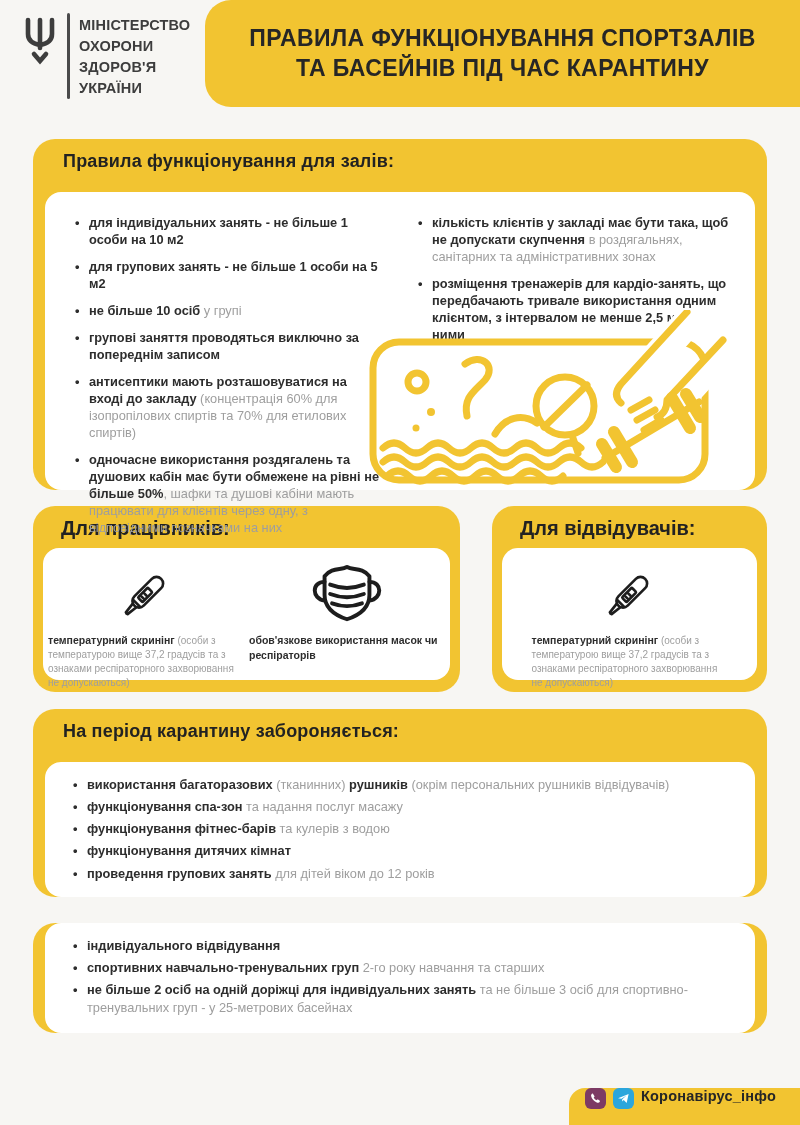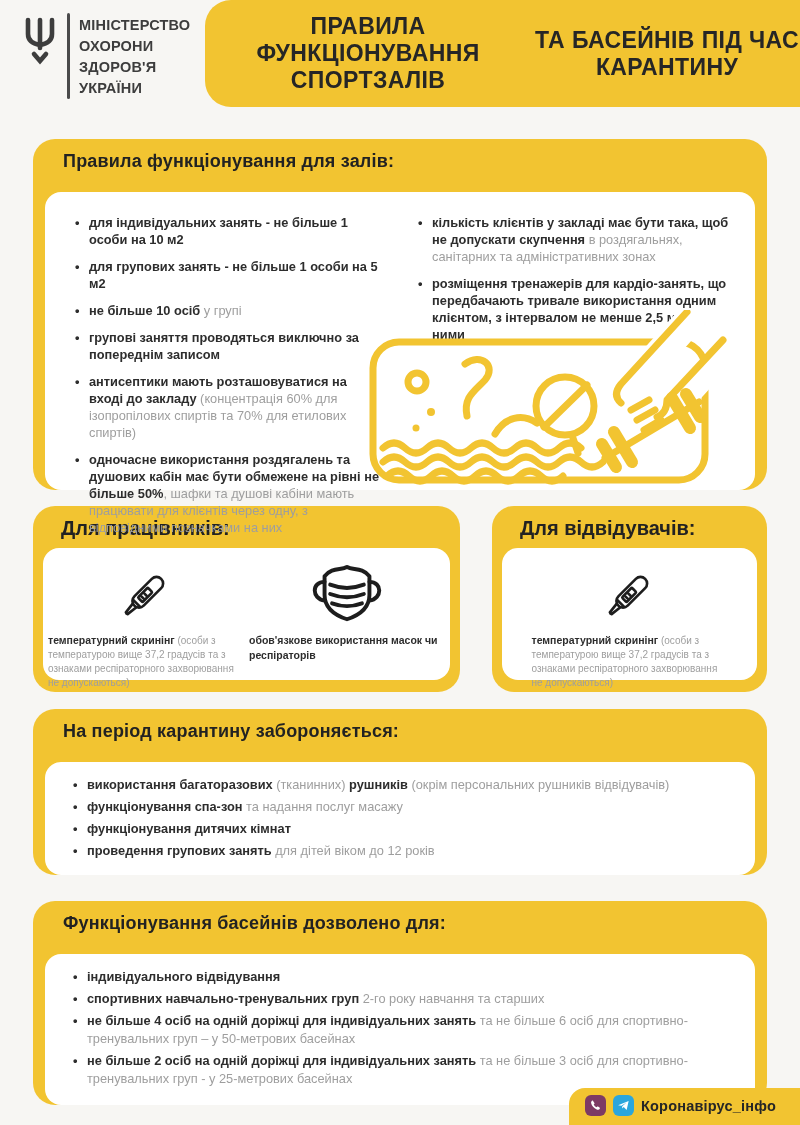--- a/index.html
+++ b/index.html
@@ -17,21 +17,21 @@
 
   
   .header{position:relative; height:123px;}
   .logo{position:absolute; left:22px; top:13px; display:flex; align-items:flex-start; gap:9px;}
   .trident{width:36px; height:48px; margin-top:4px;}
   .logo-divider{width:3px; height:86px; background:#4A4A4A; border-radius:2px;}
   .ministry{font-size:14.5px; font-weight:700; color:#3D3D3D; line-height:1.45; letter-spacing:.2px; padding-top:2px;}
   .banner{
     position:absolute; left:205px; right:0; top:0; height:107px;
     background:var(--yellow); border-radius:26px 0 0 26px;
-    display:flex; flex-direction:row; justify-content:center; align-items:center; gap:3px;
+    display:flex; flex-direction:column; justify-content:center; align-items:center; gap:3px;
   }
   .banner-line{font-size:23px; font-weight:800; color:var(--dark); letter-spacing:.4px; text-align:center;}
 
   
   .section{margin:0 33px; background:var(--yellow); border-radius:22px;}
   .section-title{font-size:18px; font-weight:800; color:#222; padding:12px 26px 20px 30px; letter-spacing:.2px;}
   .section-body{background:var(--white); border-radius:16px; margin:0 12px 13px;}
 
   ul.bullets{list-style:none;}
   ul.bullets li{position:relative; padding-left:16px; font-size:12.8px; line-height:1.33; margin-bottom:10px;}
@@ -64,21 +64,21 @@
   
   .sec-banned{margin-bottom:26px;}
   .banned-body{padding:14px 24px 10px 26px;}
   .pools-body{padding:14px 24px 12px 26px;}
   .sec-pools li{font-size:13px;}
 
   
   .footer-badge{
     position:absolute; right:0; bottom:0; height:37px; min-width:187px;
     background:var(--yellow); border-radius:16px 0 0 0;
-    display:flex; align-items:center; gap:7px; padding:0 24px 2px 16px;
+    display:flex; gap:7px; padding:0 24px 2px 16px;
   }
   .badge-icon{width:21px; height:21px; border-radius:6px; display:flex; align-items:center; justify-content:center;}
   .badge-icon.viber{background:var(--viber);}
   .badge-icon.telegram{background:var(--telegram);}
   .badge-text{font-size:14.5px; font-weight:800; color:var(--dark); letter-spacing:.2px;}
 </style>
 </head>
 <body>
 
 <div class="page">
@@ -230,33 +230,32 @@
     </div>
 
   </div>
 
   <div class="section sec-banned">
     <div class="section-title">На період карантину забороняється:</div>
     <div class="section-body banned-body">
       <ul class="bullets tight">
           <li><span class="seg-b">використання багаторазових</span><span class="seg-g"> (тканинних) </span><span class="seg-b">рушників</span><span class="seg-g"> (окрім персональних рушників відвідувачів)</span></li>
           <li><span class="seg-b">функціонування спа-зон</span><span class="seg-g"> та надання послуг масажу</span></li>
+          <li><span class="seg-b">функціонування фітнес-барів</span><span class="seg-g"> та кулерів з водою</span></li>
           <li><span class="seg-b">функціонування дитячих кімнат</span></li>
           <li><span class="seg-b">проведення групових занять</span><span class="seg-g"> для дітей віком до 12 років</span></li>
         </ul>
     </div>
   </div>
 
   <div class="section sec-pools">
-    <div class="section-title">Функціонування басейнів дозволено для:</div>
     <div class="section-body pools-body">
       <ul class="bullets tight">
           <li><span class="seg-b">індивідуального відвідування</span></li>
           <li><span class="seg-b">спортивних навчально-тренувальних груп</span><span class="seg-g"> 2-го року навчання та старших</span></li>
-          <li><span class="seg-b">не більше 4 осіб на одній доріжці для індивідуальних занять</span><span class="seg-g"> та не більше 6 осіб для спортивно-тренувальних груп – у 50-метрових басейнах</span></li>
           <li><span class="seg-b">не більше 2 осіб на одній доріжці для індивідуальних занять</span><span class="seg-g"> та не більше 3 осіб для спортивно-тренувальних груп - у 25-метрових басейнах</span></li>
         </ul>
     </div>
   </div>
 
   <div class="footer-badge">
     <span class="badge-icon viber">
       <svg width="13" height="13" viewBox="0 0 24 24">
         <path fill="#FFFFFF" d="M6.6 2.8 C5 3.4 3.4 5.3 3.9 7.6 C4.9 12.4 8.9 17.4 14.3 19.6 C16.6 20.5 19 19.4 19.9 17.8 C20.3 17 20.1 16.3 19.5 15.9 L16.6 14 C16 13.6 15.3 13.7 14.8 14.3 L13.9 15.4 C11.6 14.2 9.8 12.4 8.6 10.1 L9.7 9.2 C10.3 8.7 10.4 8 10 7.4 L8.1 4.5 C7.7 3.9 7.2 2.6 6.6 2.8 Z"></path>
       </svg>

